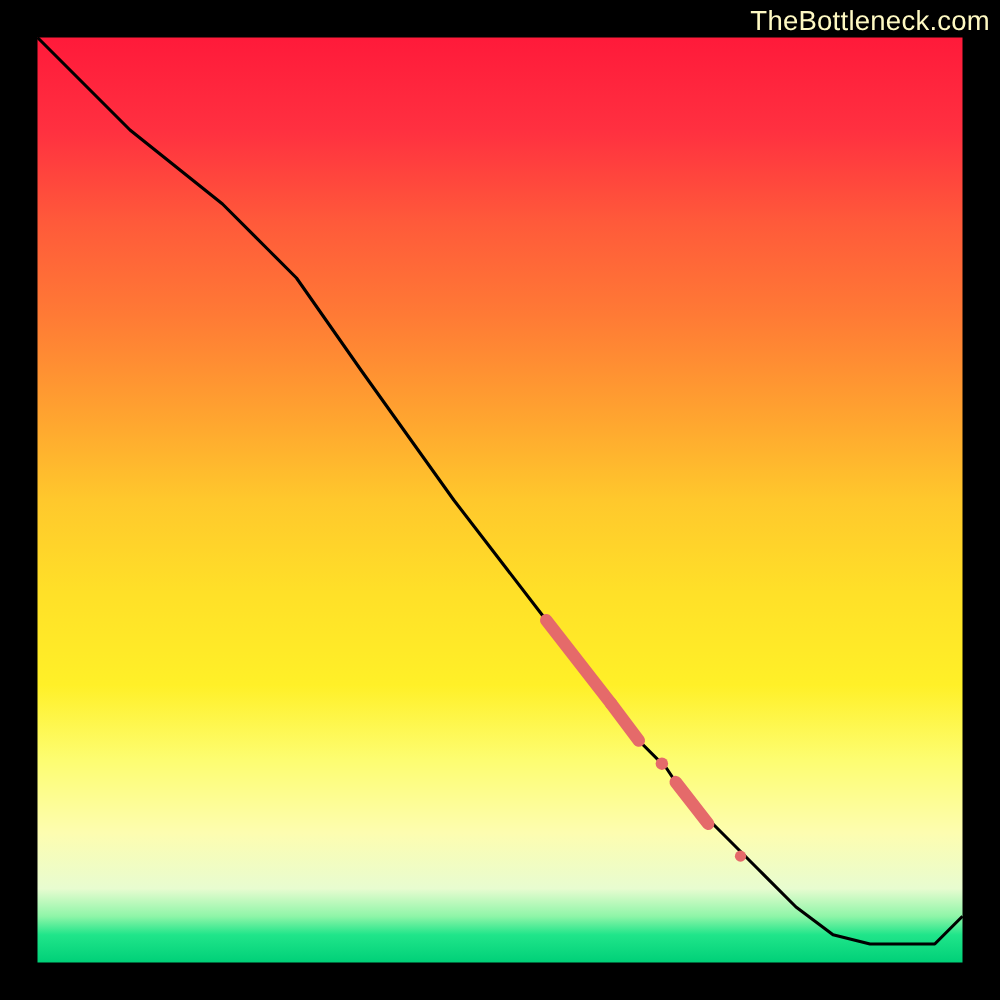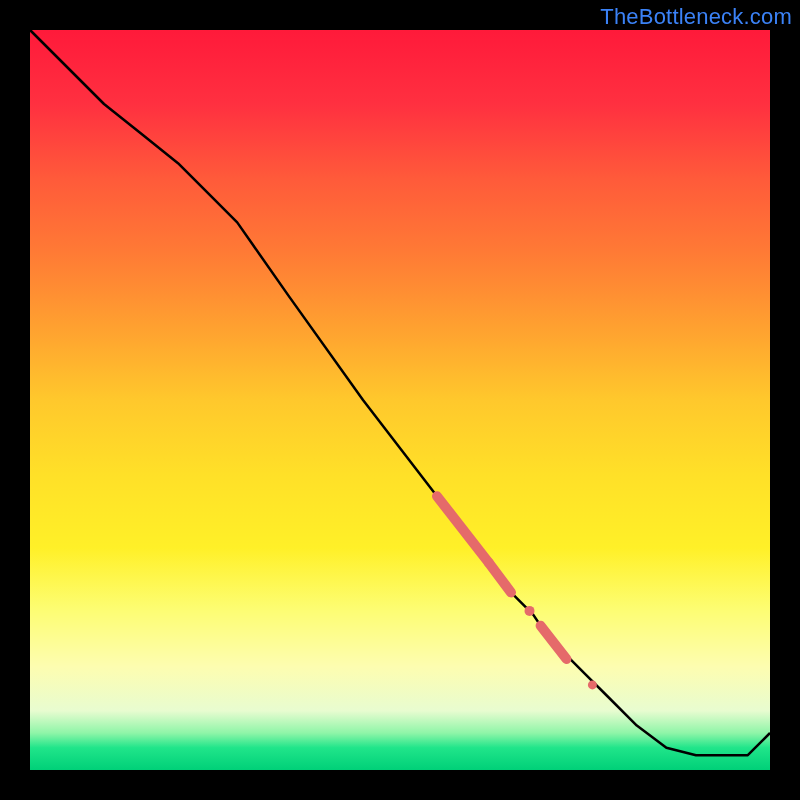--- a/index.html
+++ b/index.html
@@ -24,21 +24,21 @@
       #fdfd70 78%,
       #fdfdb0 86%,
       #e8fcd0 92%,
       #8ff5a8 95%,
       #20e58a 97%,
       #00d078 100%
     );
   }
 
   .watermark {
-    color: #3b82f6;
+    color: #fef9c3;
     position: absolute;
     font-size: 22px;
     letter-spacing: 0.2px;
     top: 4px;
     right: 8px;
   }
 
   svg.plot {
     position: absolute;
     left: 30px;

